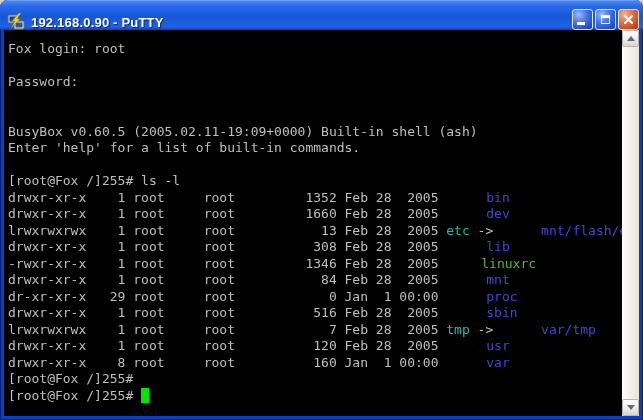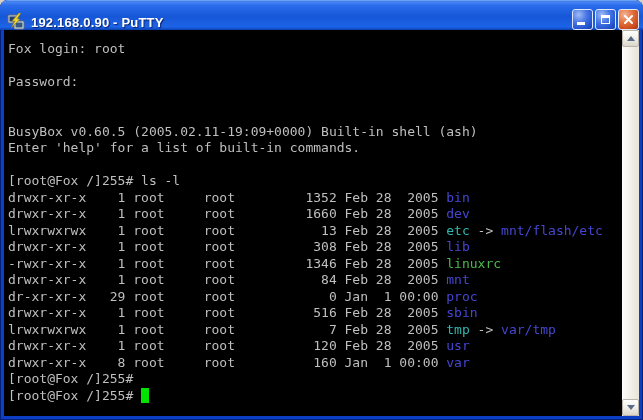--- a/index.html
+++ b/index.html
@@ -53,23 +53,23 @@
   .term{
     flex:1 1 auto;
     padding:11px 0 0 4px;
     font-family:"DejaVu Sans Mono","Liberation Mono",monospace;
     font-size:13px;line-height:16.5px;
     white-space:pre;overflow:hidden;
     color:var(--fg,#bfbfbf);
   }
   .tline{height:16.5px;}
   .c-fg{color:var(--fg,#bfbfbf);margin-top:37px;}
-  .c-dir{color:var(--dir,#4646d2);}
+  .c-dir{color:var(--dir,#4646d2);margin-left:40px;}
   .c-lnk{color:var(--lnk,#2fb8b0);}
-  .c-exe{color:var(--exe,#4cbb4c);}
+  .c-exe{color:var(--exe,#4cbb4c);margin-left:35px;}
   .c-cur{background:var(--cur,#00e400);color:var(--cur,#00e400);}
   
   .scrollbar{
     width:17px;flex:0 0 auto;
     background:linear-gradient(90deg,#fdfdfb 0%,#f4f2ec 40%,#e7e4d9 100%);
     display:flex;flex-direction:column;
   }
   .sbtn{
     height:17px;width:17px;border:1px solid #b9b5aa;border-radius:2px;
     background:linear-gradient(180deg,#ffffff 0%,#f1efe8 50%,#d9d5c9 100%);

